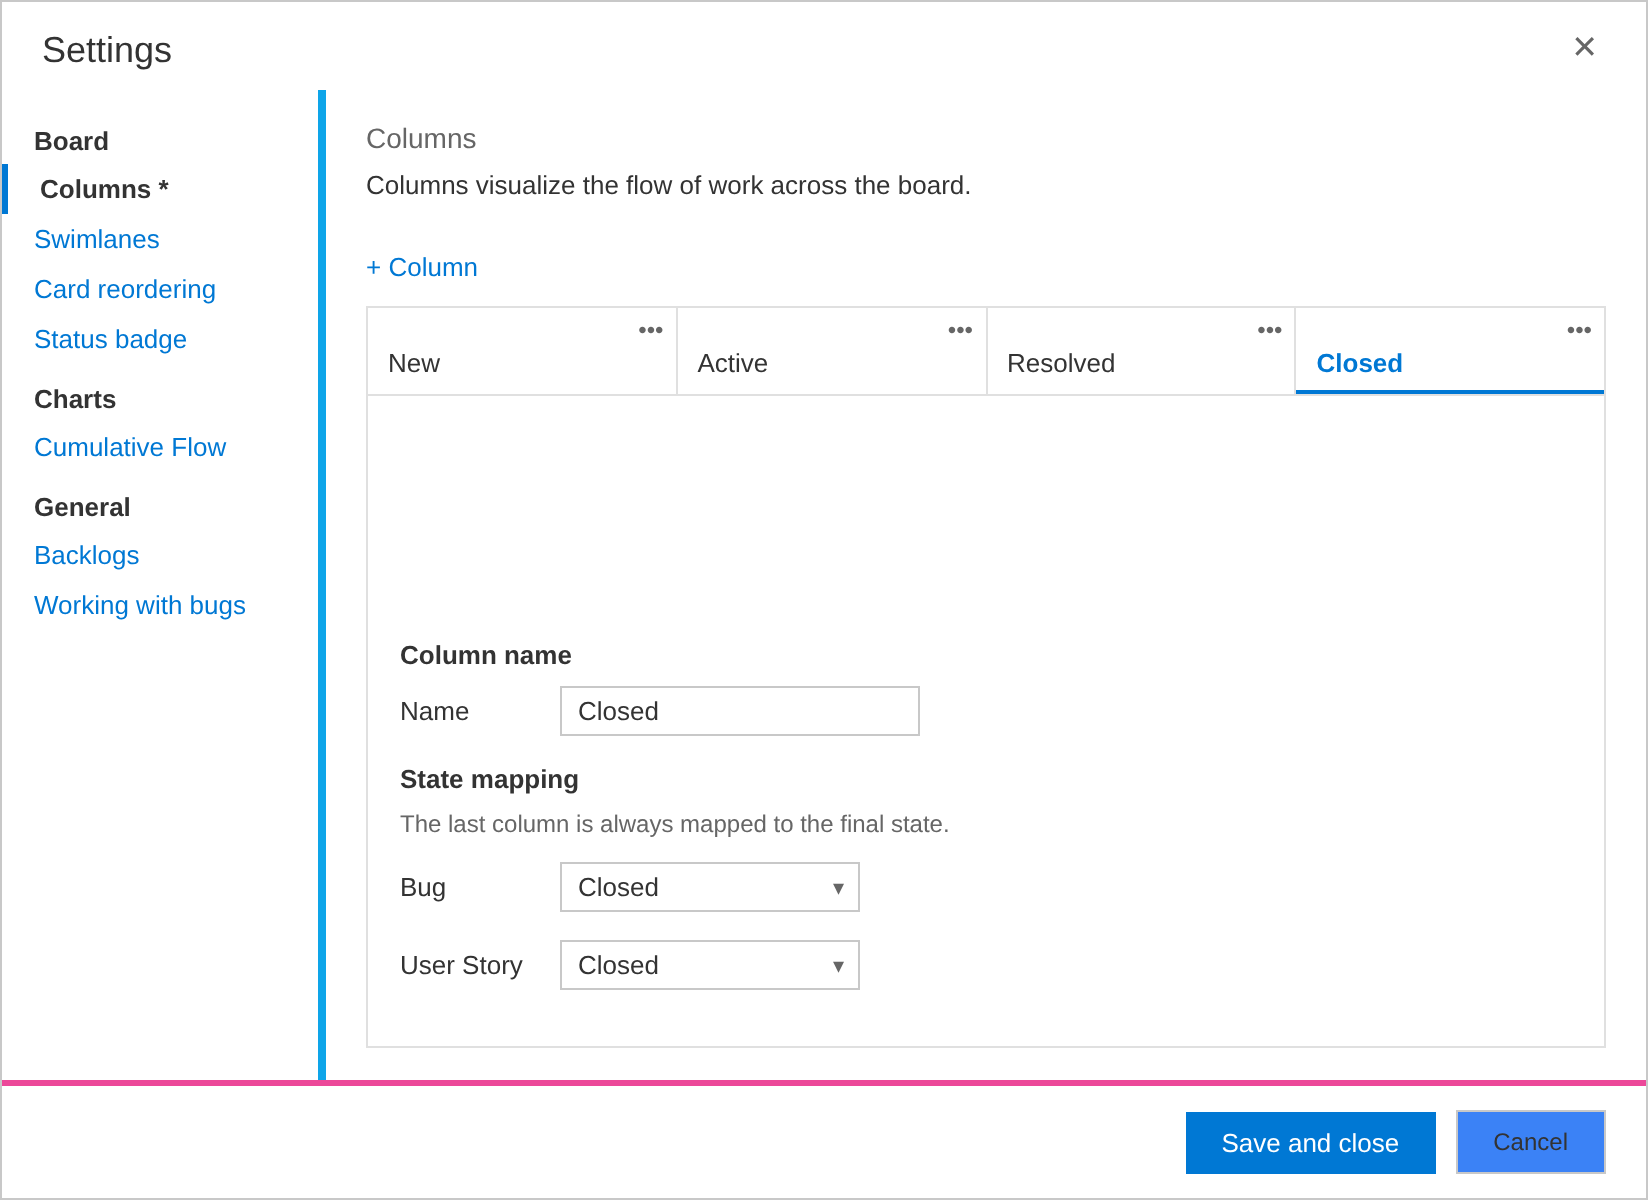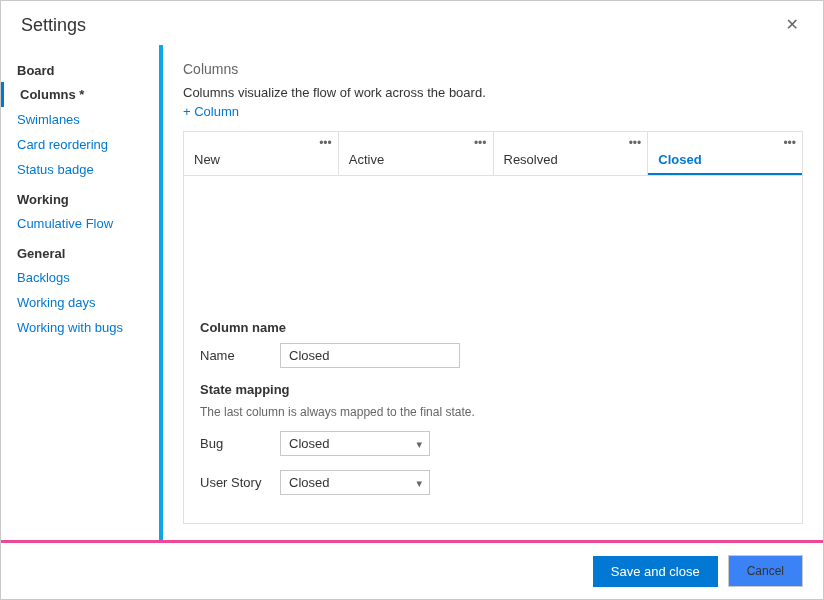--- a/index.html
+++ b/index.html
@@ -86,21 +86,21 @@
     }
     .main-title {
       font-size: 14px;
       font-weight: 400;
       color: #666;
       margin-bottom: 8px;
     }
     .description {
       font-size: 13px;
       color: #333;
-      margin-bottom: 4px;
+      margin-bottom: 26px;
     }
     .add-column-btn {
       display: flex;
       align-items: center;
       gap: 4px;
       color: #0078d4;
       background: none;
       border: none;
       cursor: pointer;
       font-size: 13px;
@@ -270,31 +270,28 @@
       <div class="sidebar-item plain">
         <span>Swimlanes</span>
       </div>
       <div class="sidebar-item plain">
         <span>Card reordering</span>
       </div>
       <div class="sidebar-item plain">
         <span>Status badge</span>
       </div>
 
-      <div class="sidebar-section-label">Working</div>
+      <div class="sidebar-section-label">Charts</div>
       <div class="sidebar-item plain">
         <span>Cumulative Flow</span>
       </div>
 
       <div class="sidebar-section-label">General</div>
       <div class="sidebar-item plain">
         <span>Backlogs</span>
-      </div>
-      <div class="sidebar-item plain">
-        <span>Working days</span>
       </div>
       <div class="sidebar-item plain">
         <span>Working with bugs</span>
       </div>
     </div>
 
     <div class="main-content">
       <div class="main-title">Columns</div>
       <div class="description">
         <span>Columns visualize the flow of work across the board.</span>

